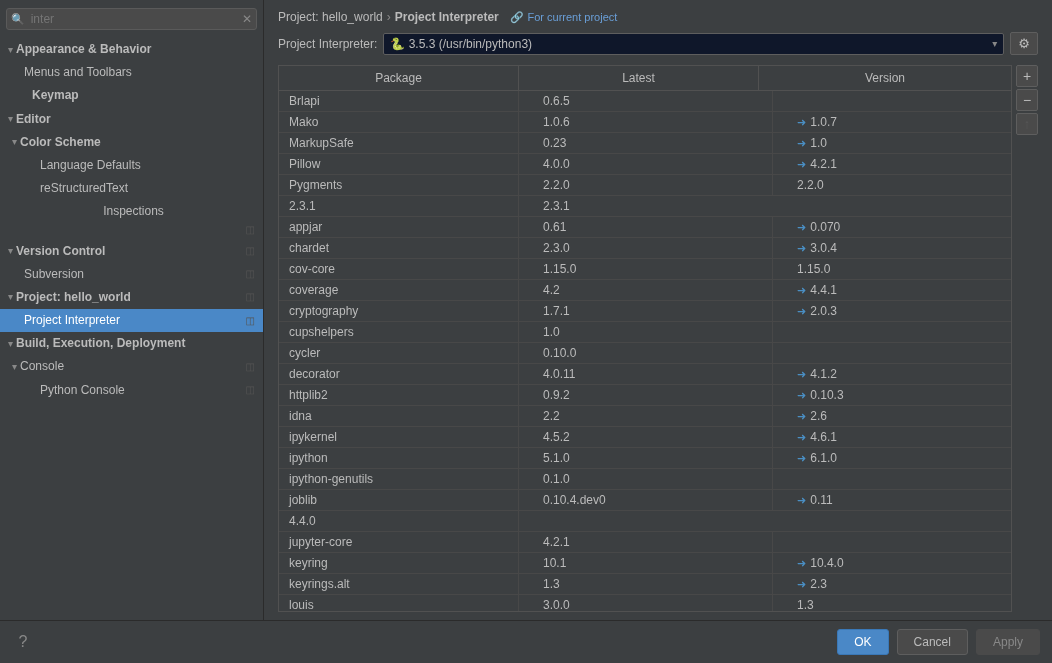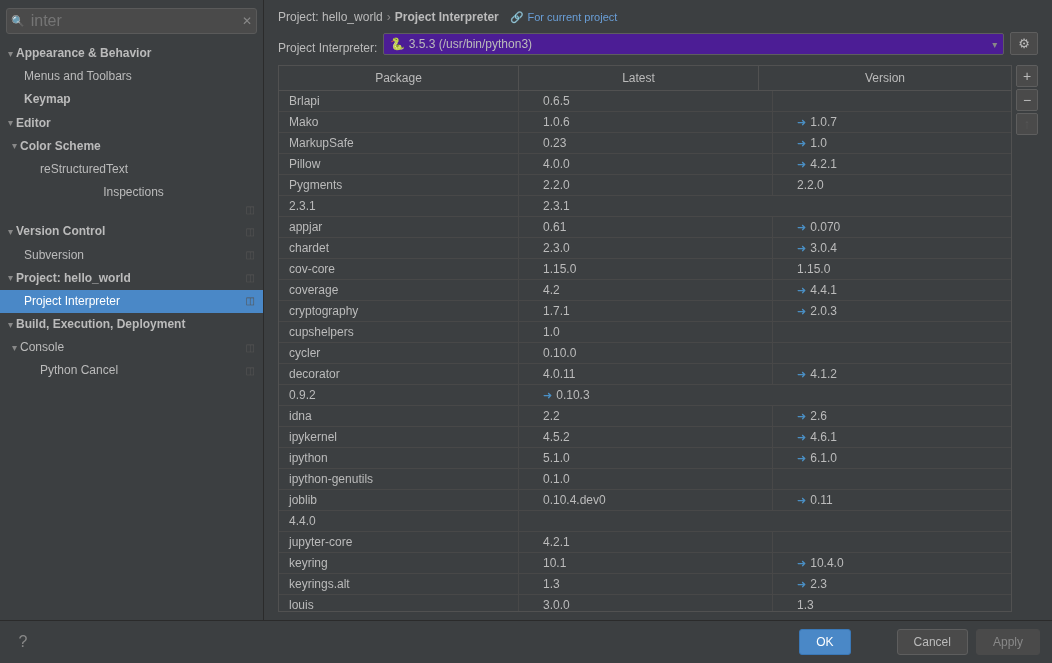--- a/index.html
+++ b/index.html
@@ -42,21 +42,21 @@
       background: #4a4a4a;
       border: 1px solid #5a5a5a;
       border-radius: 3px;
       padding: 2px 4px;
     }
     .search-box input {
       background: transparent;
       border: none;
       outline: none;
       color: #fca5a5;
-      font-size: 16px;
+      font-size: 12px;
       flex: 1;
       padding: 1px 3px;
     }
     .search-icon { color: #888; font-size: 11px; margin-right: 3px; }
     .clear-icon { color: #888; font-size: 12px; cursor: pointer; }
 
     .sidebar-item {
       display: flex;
       align-items: center;
       padding: 2px 8px 2px 8px;
@@ -102,32 +102,32 @@
       margin-left: 8px;
       color: #6a9fd8;
       font-size: 11px;
       display: flex;
       align-items: center;
       gap: 3px;
     }
 
     .interpreter-row {
       display: flex;
-      align-items: flex-end;
+      align-items: center;
       padding: 0 14px 10px 14px;
       gap: 6px;
     }
     .interpreter-label {
       font-size: 12px;
       color: #bbbbbb;
       white-space: nowrap;
     }
     .interpreter-select {
       flex: 1;
-      background: #4c1d95;
+      background: #0f172a;
       border: 1px solid #5e5e5e;
       border-radius: 2px;
       padding: 3px 6px;
       color: #bbbbbb;
       font-size: 12px;
       display: flex;
       align-items: center;
       justify-content: space-between;
     }
     .interpreter-select .chevron { color: #888; font-size: 10px; margin-left: 4px; }
@@ -253,21 +253,20 @@
       font-size: 12px;
     }
     .btn-ok {
       background: #4a88c7;
       border-color: #3a78b7;
       color: white;
     }
     .btn-cancel {
       background: #4a4a4a;
       color: #bbbbbb;
-      margin-left: 38px;
     }
     .btn-apply {
       background: #4a4a4a;
       color: #888;
       border-color: #4a4a4a;
       cursor: default;
     }
   </style>
 </head>
 <body>
@@ -285,73 +284,77 @@
 
       <div id="sidebar-items-container">
           <div class="sidebar-item" style="padding-left: 8px;">
             <span class="arrow">▾</span>
             <span style="font-weight: bold;">Appearance &amp; Behavior</span>
           </div>
           <div class="sidebar-item" style="padding-left: 12px;">
             <span style="margin-right: 12px;"></span>
             <span>Menus and Toolbars</span>
           </div>
+          <div class="sidebar-item" style="padding-left: 20px;">
+            <span style="margin-right: 12px;"></span>
+            <span style="font-weight: bold;">Keymap</span>
+          </div>
+          <div class="sidebar-item" style="padding-left: 8px;">
+            <span class="arrow">▾</span>
+            <span style="font-weight: bold;">Editor</span>
+          </div>
           <div class="sidebar-item" style="padding-left: 12px;">
-            <span style="margin-right: 12px;"></span>
-            <span style="font-weight: bold;">Keymap</span>
+            <span class="arrow">▾</span>
+            <span style="font-weight: bold;">Color Scheme</span>
+          </div>
+          <div class="sidebar-item" style="padding-left: 28px;">
+            <span style="margin-right: 12px;"></span>
+            <span>Language Defaults</span>
+          </div>
+          <div class="sidebar-item" style="padding-left: 28px;">
+            <span style="margin-right: 12px;"></span>
+            <span>reStructuredText</span>
+          </div>
+          <div class="sidebar-item" style="padding-left: 12px; flex-direction: column;">
+            <span style="margin-right: 12px;"></span>
+            <span>Inspections</span>
+            <span class="ext-icon">◫</span>
           </div>
           <div class="sidebar-item" style="padding-left: 8px;">
             <span class="arrow">▾</span>
-            <span style="font-weight: bold;">Editor</span>
+            <span style="font-weight: bold;">Version Control</span>
+            <span class="ext-icon">◫</span>
           </div>
           <div class="sidebar-item" style="padding-left: 12px;">
-            <span class="arrow">▾</span>
-            <span style="font-weight: bold;">Color Scheme</span>
+            <span style="margin-right: 12px;"></span>
+            <span>Subversion</span>
+            <span class="ext-icon">◫</span>
+          </div>
+          <div class="sidebar-item" style="padding-left: 8px;">
+            <span class="arrow">▾</span>
+            <span style="font-weight: bold;">Project: hello_world</span>
+            <span class="ext-icon">◫</span>
+          </div>
+          <div class="sidebar-item active" style="padding-left: 12px;">
+            <span style="margin-right: 12px;"></span>
+            <span>Project Interpreter</span>
+            <span class="ext-icon">◫</span>
+          </div>
+          <div class="sidebar-item" style="padding-left: 8px;">
+            <span class="arrow">▾</span>
+            <span style="font-weight: bold;">Build, Execution, Deployment</span>
+          </div>
+          <div class="sidebar-item" style="padding-left: 12px;">
+            <span class="arrow">▾</span>
+            <span>Console</span>
+            <span class="ext-icon">◫</span>
           </div>
           <div class="sidebar-item" style="padding-left: 28px;">
             <span style="margin-right: 12px;"></span>
-            <span>reStructuredText</span>
-          </div>
-          <div class="sidebar-item" style="padding-left: 12px; flex-direction: column;">
-            <span style="margin-right: 12px;"></span>
-            <span>Inspections</span>
-            <span class="ext-icon">◫</span>
-          </div>
-          <div class="sidebar-item" style="padding-left: 8px;">
-            <span class="arrow">▾</span>
-            <span style="font-weight: bold;">Version Control</span>
-            <span class="ext-icon">◫</span>
-          </div>
-          <div class="sidebar-item" style="padding-left: 12px;">
-            <span style="margin-right: 12px;"></span>
-            <span>Subversion</span>
-            <span class="ext-icon">◫</span>
-          </div>
-          <div class="sidebar-item" style="padding-left: 8px;">
-            <span class="arrow">▾</span>
-            <span style="font-weight: bold;">Project: hello_world</span>
-            <span class="ext-icon">◫</span>
-          </div>
-          <div class="sidebar-item active" style="padding-left: 12px;">
-            <span style="margin-right: 12px;"></span>
-            <span>Project Interpreter</span>
-            <span class="ext-icon">◫</span>
-          </div>
-          <div class="sidebar-item" style="padding-left: 8px;">
-            <span class="arrow">▾</span>
-            <span style="font-weight: bold;">Build, Execution, Deployment</span>
-          </div>
-          <div class="sidebar-item" style="padding-left: 12px;">
-            <span class="arrow">▾</span>
-            <span>Console</span>
-            <span class="ext-icon">◫</span>
-          </div>
-          <div class="sidebar-item" style="padding-left: 28px;">
-            <span style="margin-right: 12px;"></span>
-            <span>Python Cancel</span>
+            <span>Python Console</span>
             <span class="ext-icon">◫</span>
           </div>
         </div>
     </div>
 
     <div class="main-content">
 
       <div class="breadcrumb">
         <span>Project: hello_world</span>
         <span class="sep">›</span>
@@ -482,20 +485,21 @@
               </div>
               <div class="pkg-row">
                 <div class="pkg-cell">decorator</div>
                 <div class="pkg-cell">4.0.11</div>
                 <div class="pkg-cell pkg-latest">
                   <span class="update-arrow">➜</span>
                   <span>4.1.2</span>
                 </div>
               </div>
               <div class="pkg-row">
+                <div class="pkg-cell">httplib2</div>
                 <div class="pkg-cell">0.9.2</div>
                 <div class="pkg-cell pkg-latest">
                   <span class="update-arrow">➜</span>
                   <span>0.10.3</span>
                 </div>
               </div>
               <div class="pkg-row">
                 <div class="pkg-cell">idna</div>
                 <div class="pkg-cell">2.2</div>
                 <div class="pkg-cell pkg-latest">

